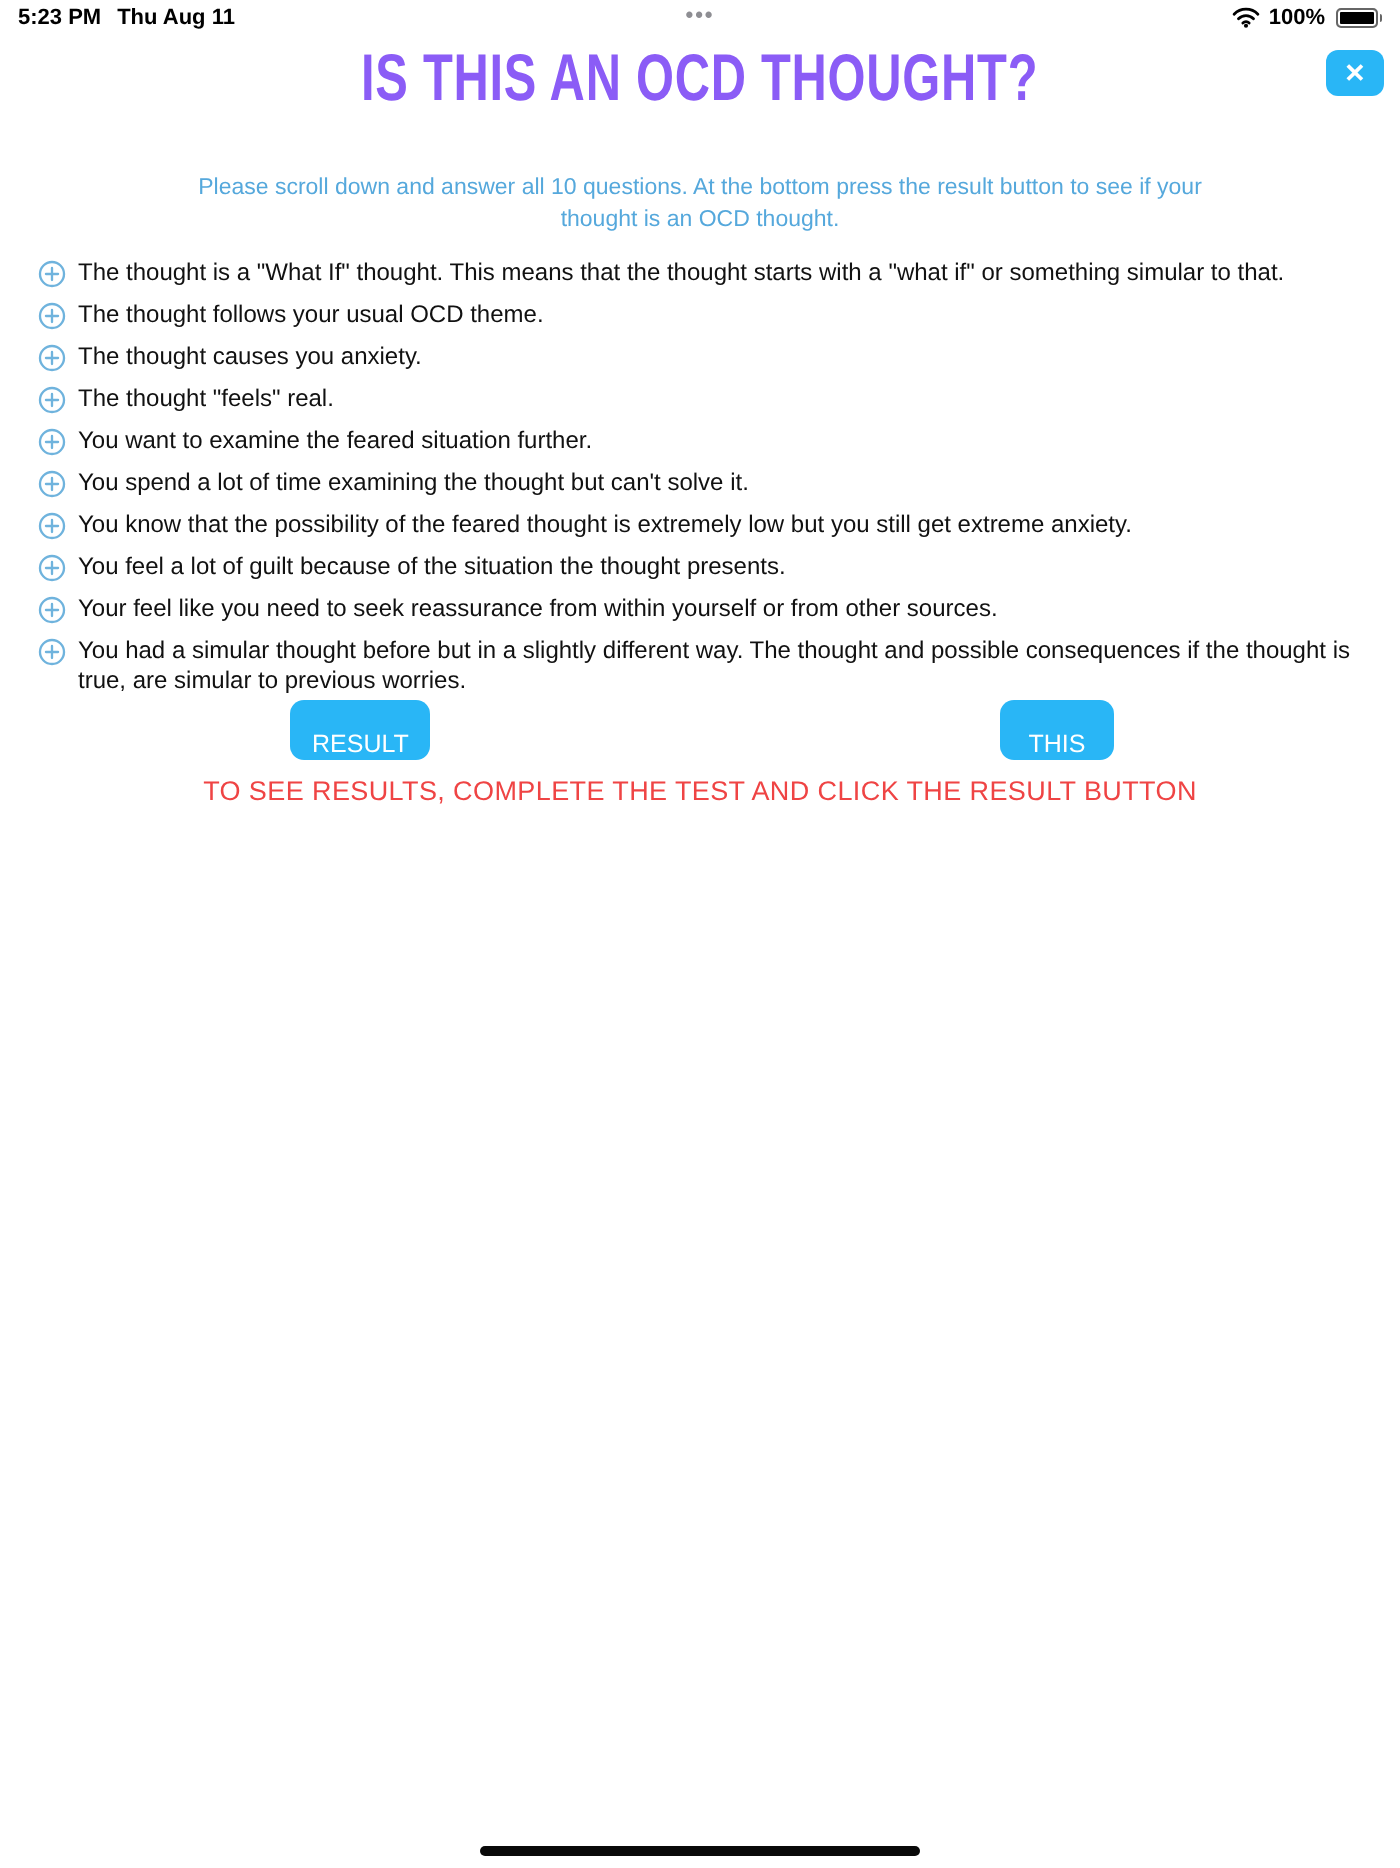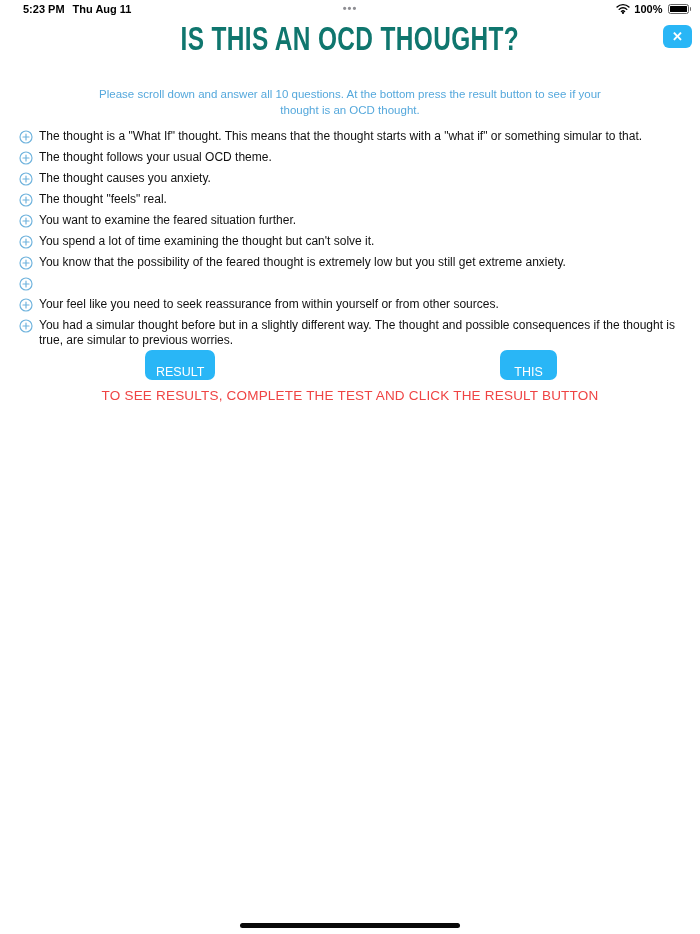--- a/index.html
+++ b/index.html
@@ -7,21 +7,21 @@
   body {
     font-family:"Liberation Sans", sans-serif;
     background:#ffffff;
     position:relative;
     overflow:hidden;
   }
   
   .statusbar {
     position:absolute; top:0; left:0; right:0; height:18px;
     display:flex; align-items:flex-start; justify-content:space-between;
-    padding:3px 9px 0 23px;
+    padding:3px 9px 0 9px;
     font-size:11px; font-weight:700; color:#000;gap:12px;
   }
   .sb-left { display:flex; gap:8px; align-items:center; }
   .sb-center {
     position:absolute; left:50%; top:2px; transform:translateX(-50%);
     color:#8e8e93; font-size:11px; letter-spacing:1px; font-weight:700;
   }
   .sb-right { display:flex; gap:4px; }
   .wifi-icon svg { display:block; }
   .battery {
@@ -32,21 +32,21 @@
     border-radius:2.5px; background:#000; background-clip:padding-box;
     box-shadow:inset 0 0 0 1px #fff;
   }
   .battery .nub {
     width:1.5px; height:4px; background:#666;
     border-radius:0 1px 1px 0; margin-left:1px;
   }
   
   .title {
     position:absolute; top:22px; left:0; right:0;
-    text-align:center; color:#0f766e;
+    text-align:center; color:#8b5cf6;
     font-size:33px; font-weight:700; line-height:1;
     white-space:nowrap;
   }
   .title span { display:inline-block; transform:scaleX(0.74); transform-origin:center; letter-spacing:0.5px; }
   .close-btn {
     position:absolute; top:25px; right:8px;
     width:29px; height:23px; border:none; border-radius:6px;
     background:#29b6f6; color:#fff;
     font-size:13px; font-weight:700; line-height:23px; text-align:center;
     cursor:pointer; font-family:"Liberation Sans", sans-serif;
@@ -199,20 +199,21 @@
     <span class="q-text">You know that the possibility of the feared thought is extremely low but you still get extreme anxiety.</span>
   </div>
 
   <div class="q-row">
     <span class="q-icon">
       <svg width="14" height="14" viewBox="0 0 24 24">
         <circle cx="12" cy="12" r="10.3" fill="none" stroke="currentColor" stroke-width="2"></circle>
         <path d="M12 6.8 V17.2 M6.8 12 H17.2" fill="none" stroke="currentColor" stroke-width="2" stroke-linecap="round"></path>
       </svg>
     </span>
+    <span class="q-text">You feel a lot of guilt because of the situation the thought presents.</span>
   </div>
 
   <div class="q-row">
     <span class="q-icon">
       <svg width="14" height="14" viewBox="0 0 24 24">
         <circle cx="12" cy="12" r="10.3" fill="none" stroke="currentColor" stroke-width="2"></circle>
         <path d="M12 6.8 V17.2 M6.8 12 H17.2" fill="none" stroke="currentColor" stroke-width="2" stroke-linecap="round"></path>
       </svg>
     </span>
     <span class="q-text">Your feel like you need to seek reassurance from within yourself or from other sources.</span>

